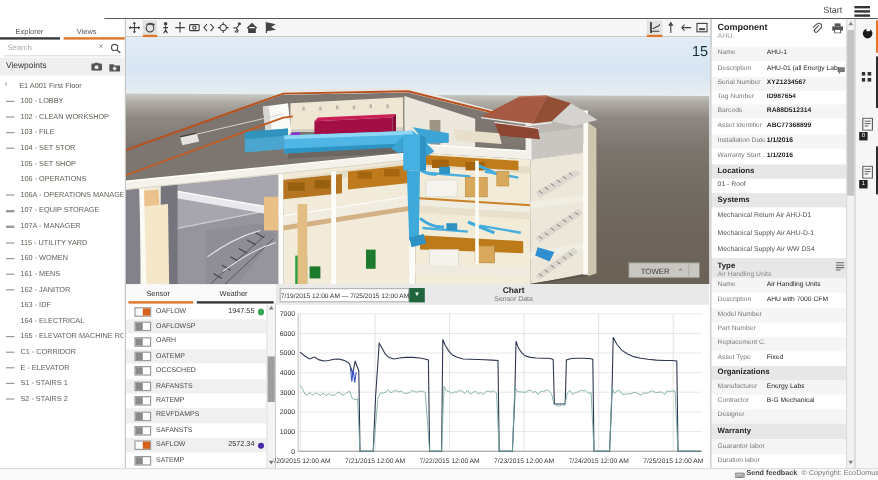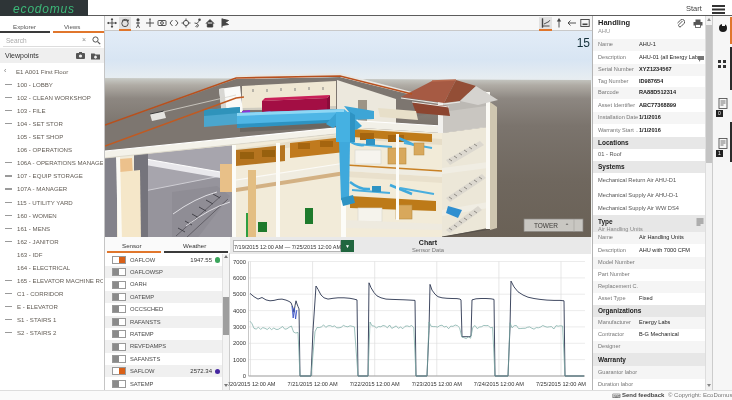--- a/index.html
+++ b/index.html
@@ -7,22 +7,20 @@
 .abs{position:absolute;}
 </style></head>
 <body>
 <div class="abs" style="left:0;top:0;width:732px;height:400px;background:#fff;">
 
 <div class="abs" style="left:0;top:0;width:732px;height:16px;background:#fff;"></div>
 <div class="abs" style="left:87px;top:15px;width:645px;height:1.4px;background:#5c5c5c;"></div>
 <div class="abs" style="left:686px;top:4px;font-size:7.5px;color:#444;">Start</div>
 <div class="abs" style="left:712px;top:4.5px;width:13px;height:2px;background:#333;box-shadow:0 3.5px 0 #333,0 7px 0 #333;"></div>
 
-<div class="abs" style="left:0;top:0;width:88px;height:20px;background:#2e3537;color:#3cb879;
- font-size:12px;font-style:italic;font-weight:normal;letter-spacing:0.8px;text-align:center;line-height:19px;">ecodomus</div>
 
 <div class="abs" style="left:0;top:16px;width:105px;height:374px;background:#fff;border-right:1px solid #c5c5c5;"></div>
 <div class="abs" style="left:13px;top:22.5px;font-size:6.2px;color:#555;">Explorer</div>
 <div class="abs" style="left:64px;top:22.5px;font-size:6.2px;color:#555;">Views</div>
 <div class="abs" style="left:0;top:31px;width:50px;height:2.4px;background:#3a3a3a;"></div>
 <div class="abs" style="left:53px;top:31px;width:51px;height:2.4px;background:#e0762c;"></div>
 <div class="abs" style="left:6px;top:37px;font-size:6.5px;color:#aaa;">Search</div>
 <div class="abs" style="left:82px;top:36px;font-size:7px;color:#888;">×</div>
 <svg class="abs" style="left:92px;top:36px;" width="9" height="9" viewBox="0 0 9 9">
       <circle cx="3.5" cy="3.5" r="2.6" fill="none" stroke="#555" stroke-width="1"></circle>
@@ -422,21 +420,21 @@
       <text x="374.7" y="385.5" font-size="5.6" fill="#333" text-anchor="middle" font-family="Liberation Sans,sans-serif">7/22/2015 12:00 AM</text>
       <text x="436.8" y="385.5" font-size="5.6" fill="#333" text-anchor="middle" font-family="Liberation Sans,sans-serif">7/23/2015 12:00 AM</text>
       <text x="498.9" y="385.5" font-size="5.6" fill="#333" text-anchor="middle" font-family="Liberation Sans,sans-serif">7/24/2015 12:00 AM</text>
       <text x="561.0" y="385.5" font-size="5.6" fill="#333" text-anchor="middle" font-family="Liberation Sans,sans-serif">7/25/2015 12:00 AM</text>
       <polyline points="250,293.4 254,296.7 258,299.1 262,297.5 266,299.9 270,300.8 274,300.4 278,299.4 282,299.1 286,300.1 289,301.4 291,302.7 293,308.1 294,312.2 295,305.7 296,300.8 297,304.0 298,306.5 299,308.9 300,376.0 311,376.0 313,330.2 316,286.0 318,289.3 321,295.0 324,297.8 328,299.1 333,298.3 338,297.8 344,297.8 350,298.3 354,299.1 357,299.9 358,376.0 368,376.0 369,282.8 371,287.7 374,292.6 377,295.9 381,297.8 386,299.1 392,299.4 398,299.6 404,299.8 410,300.1 415,300.4 416,376.0 427,376.0 429,330.2 430,284.4 432,290.1 435,294.2 438,296.7 442,297.8 447,298.3 452,298.5 457,298.6 460,299.1 461,299.9 462,336.7 470,336.7 471,335.9 472,299.9 476,298.8 481,298.5 486,298.5 491,298.8 494,299.4 495,376.0 508,376.0 510,326.9 511,281.1 514,286.9 518,291.8 523,295.0 528,297.2 534,298.5 540,299.4 547,300.1 554,300.4 560,300.4 564,300.8 565,376.0 584,376.0" fill="none" stroke="#2b3550" stroke-width="0.9"></polyline>
       <polyline points="250.0,321.2 252.0,323.7 254.0,328.4 256.2,329.1 258.4,327.2 260.6,329.4 262.8,327.6 265.0,328.3 267.2,329.5 269.4,327.7 271.6,329.6 273.8,328.0 276.0,329.4 278.2,329.4 280.4,328.0 282.6,326.5 284.8,329.2 287.0,328.8 289.2,327.2 291.4,326.0 293.6,332.1 295.8,333.0 298.0,332.4 300.0,376.0 311.0,376.0 315.0,331.8 317.0,327.5 319.2,327.6 321.4,326.9 323.6,324.9 325.8,327.4 328.0,325.8 330.2,325.6 332.4,326.6 334.6,325.9 336.8,327.8 339.0,327.8 341.2,327.3 343.4,325.4 345.6,326.4 347.8,326.8 350.0,325.8 352.2,326.3 354.4,326.9 358.0,376.0 368.0,376.0 370.0,322.0 372.0,325.8 374.2,326.1 376.4,327.9 378.6,326.6 380.8,326.8 383.0,325.5 385.2,326.0 387.4,327.8 389.6,325.0 391.8,328.4 394.0,327.2 396.2,325.9 398.4,328.3 400.6,327.0 402.8,328.7 405.0,326.3 407.2,325.9 409.4,326.6 411.6,325.5 413.8,327.7 416.0,376.0 427.0,376.0 429.0,322.0 431.0,326.2 433.2,326.6 435.4,326.6 437.6,327.1 439.8,325.6 442.0,325.2 444.2,327.0 446.4,326.3 448.6,328.7 450.8,326.1 453.0,326.4 455.2,325.0 457.4,325.7 459.6,327.8 461.8,337.1 464.0,337.7 466.2,338.6 468.4,336.9 470.6,338.2 472.8,327.4 475.0,325.5 477.2,328.6 479.4,327.1 481.6,326.7 483.8,325.4 486.0,325.7 488.2,325.5 490.4,327.8 492.6,327.3 495.0,376.0 508.0,376.0 510.0,322.8 512.0,327.8 514.2,325.7 516.4,325.5 518.6,328.6 520.8,328.5 523.0,328.3 525.2,328.3 527.4,327.3 529.6,326.9 531.8,328.2 534.0,329.2 536.2,327.6 538.4,327.8 540.6,327.0 542.8,325.5 545.0,326.5 547.2,327.2 549.4,326.8 551.6,326.6 553.8,329.0 556.0,325.7 558.2,326.2 560.4,325.8 562.6,326.1 565.0,376.0 584.0,376.0" fill="none" stroke="#74a8a0" stroke-width="0.7"></polyline>
       <path d="M292,306 l1.2,12 l1.2,-10 l1.2,11 l1.2,-9" stroke="#3d55c8" stroke-width="0.9" fill="none"></path>
     </svg>
 
 <div class="abs" style="left:592px;top:16px;width:113px;height:374px;background:#fff;border-left:1px solid #b5b5b5;"></div>
-<div class="abs" style="left:598px;top:18px;font-size:7.5px;font-weight:bold;color:#222;">Handling</div>
+<div class="abs" style="left:598px;top:18px;font-size:7.5px;font-weight:bold;color:#222;">Component</div>
 <div class="abs" style="left:598px;top:28px;font-size:5.8px;color:#999;">AHU</div>
 <svg class="abs" style="left:676px;top:19px;" width="9" height="9" viewBox="0 0 9 9">
       <path d="M6.5 2 L3 5.5 a1.4 1.4 0 0 0 2 2 L8 4.5 a2.4 2.4 0 0 0 -3.4-3.4 L1.5 4" stroke="#555" stroke-width="1" fill="none"></path>
     </svg>
 <svg class="abs" style="left:693px;top:19px;" width="10" height="9" viewBox="0 0 10 9">
       <rect x="2.5" y="0.5" width="5" height="2.5" fill="#555"></rect>
       <rect x="0.5" y="3" width="9" height="3.5" fill="#555"></rect>
       <rect x="2.5" y="5.5" width="5" height="3" fill="#fff" stroke="#555" stroke-width="0.8"></rect>
     </svg>
 

